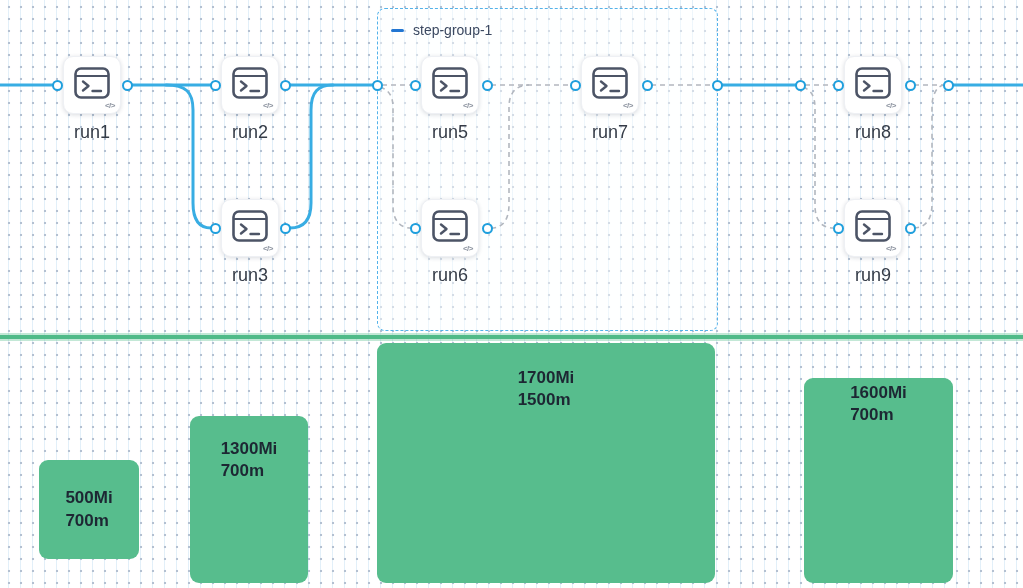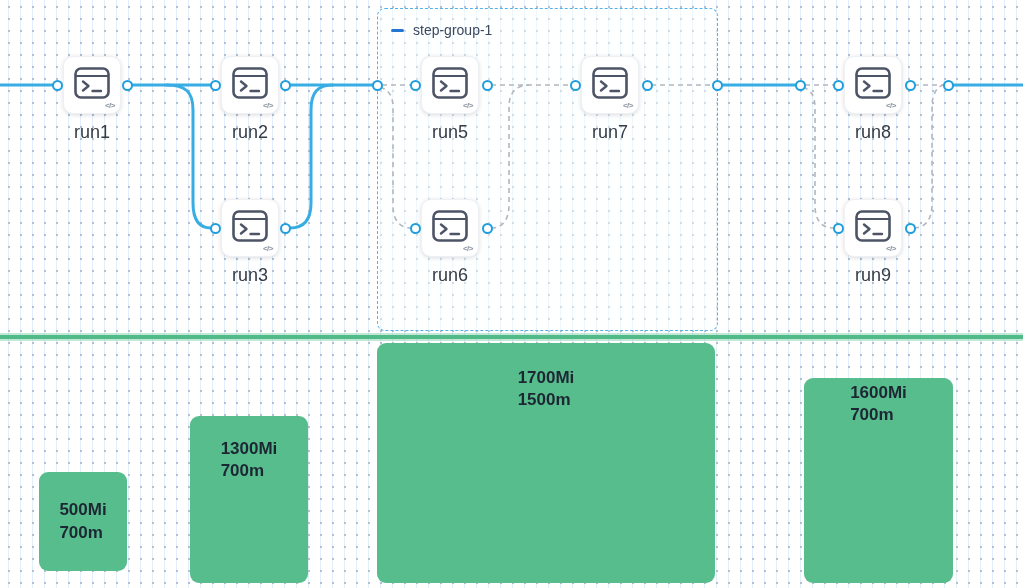--- a/index.html
+++ b/index.html
@@ -214,21 +214,21 @@
   <div class="port" style="left:641.5px;top:79.5px;"></div>
   <div class="port" style="left:794.5px;top:79.5px;"></div>
   <div class="port" style="left:942.5px;top:79.5px;"></div>
   <div class="port" style="left:832.5px;top:79.5px;"></div>
   <div class="port" style="left:904.5px;top:79.5px;"></div>
   <div class="port" style="left:832.5px;top:222.5px;"></div>
   <div class="port" style="left:904.5px;top:222.5px;"></div>
 
   <div class="divider"></div>
 
-  <div class="bar center" style="left:39px;top:472px;width:88px;height:99px;">
+  <div class="bar center" style="left:39px;top:460px;width:100px;height:99px;">
     <div class="bar-label">
       <div>500Mi</div>
       <div>700m</div>
     </div>
   </div>
   <div class="bar" style="left:190px;top:416px;width:118px;height:167px;padding-top:22px;">
     <div class="bar-label">
       <div>1300Mi</div>
       <div>700m</div>
     </div>

